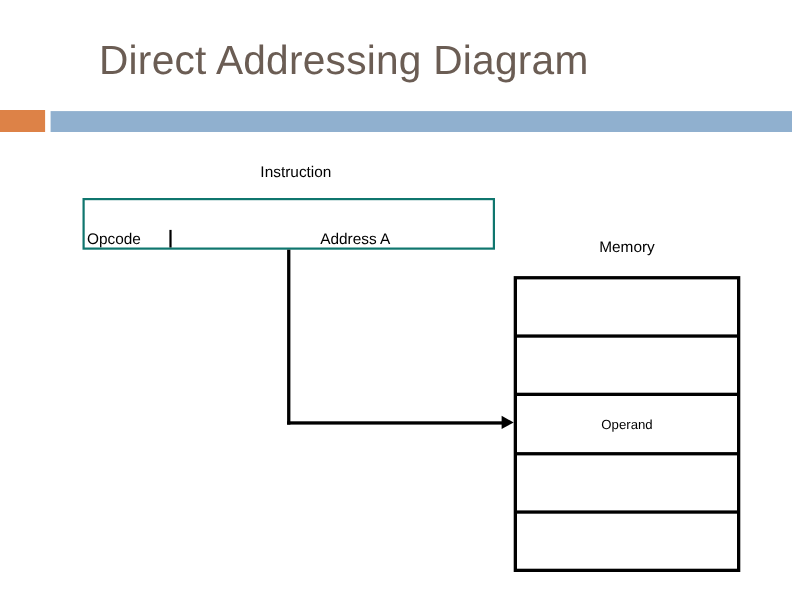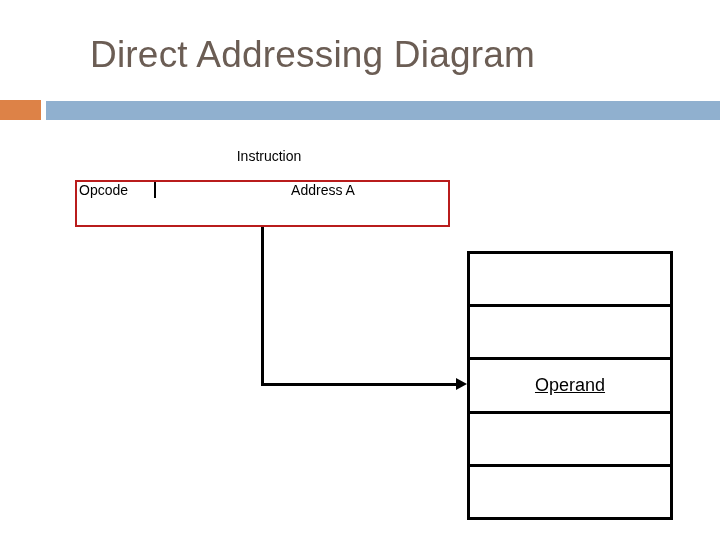--- a/index.html
+++ b/index.html
@@ -68,23 +68,23 @@
     white-space: nowrap;
   }
 
   #instruction-box {
     position: absolute;
     left: 63px;
     top: 180px;
     width: 375px;
     height: 47px;
     box-sizing: border-box;
-    border: 2px solid #b91c1c;
-    display: flex;
-    align-items: flex-start;
+    border: 2px solid #0f766e;
+    display: flex;
+    align-items: flex-end;
   }
   #instruction-opcode-cell {
     width: 79px;
     box-sizing: border-box;
     border-right: 2px solid #000000;
     display: flex;
     align-items: center;
     justify-content: flex-start;
   }
   #instruction-opcode-cell .cell-text {
@@ -163,24 +163,23 @@
     box-sizing: border-box;
     border-bottom: 3px solid #000000;
     display: flex;
     align-items: center;
     justify-content: center;
   }
   .memory-cell:last-child {
     border-bottom: none;
   }
   .memory-cell .cell-text {
-    font-size: 18px;
-    color: #000000;
-    white-space: nowrap;
-    text-decoration: underline;
+    font-size: 12px;
+    color: #000000;
+    white-space: nowrap;
   }
 </style>
 </head>
 <body>
 
 <div id="slide-title">Direct Addressing Diagram</div>
 
 <div id="title-rule-accent"></div>
 <div id="title-rule-bar"></div>
 
@@ -194,20 +193,21 @@
     </div>
     <div id="instruction-address-cell">
       <span class="cell-text">Address A</span>
     </div>
   </div>
 
   <div id="connector-vertical"></div>
   <div id="connector-horizontal"></div>
   <div id="connector-arrowhead"></div>
 
+  <div id="memory-caption">Memory</div>
 
   <div id="memory-box">
     <div class="memory-cell">
       <span class="cell-text"></span>
     </div>
     <div class="memory-cell">
       <span class="cell-text"></span>
     </div>
     <div class="memory-cell">
       <span class="cell-text">Operand</span>

